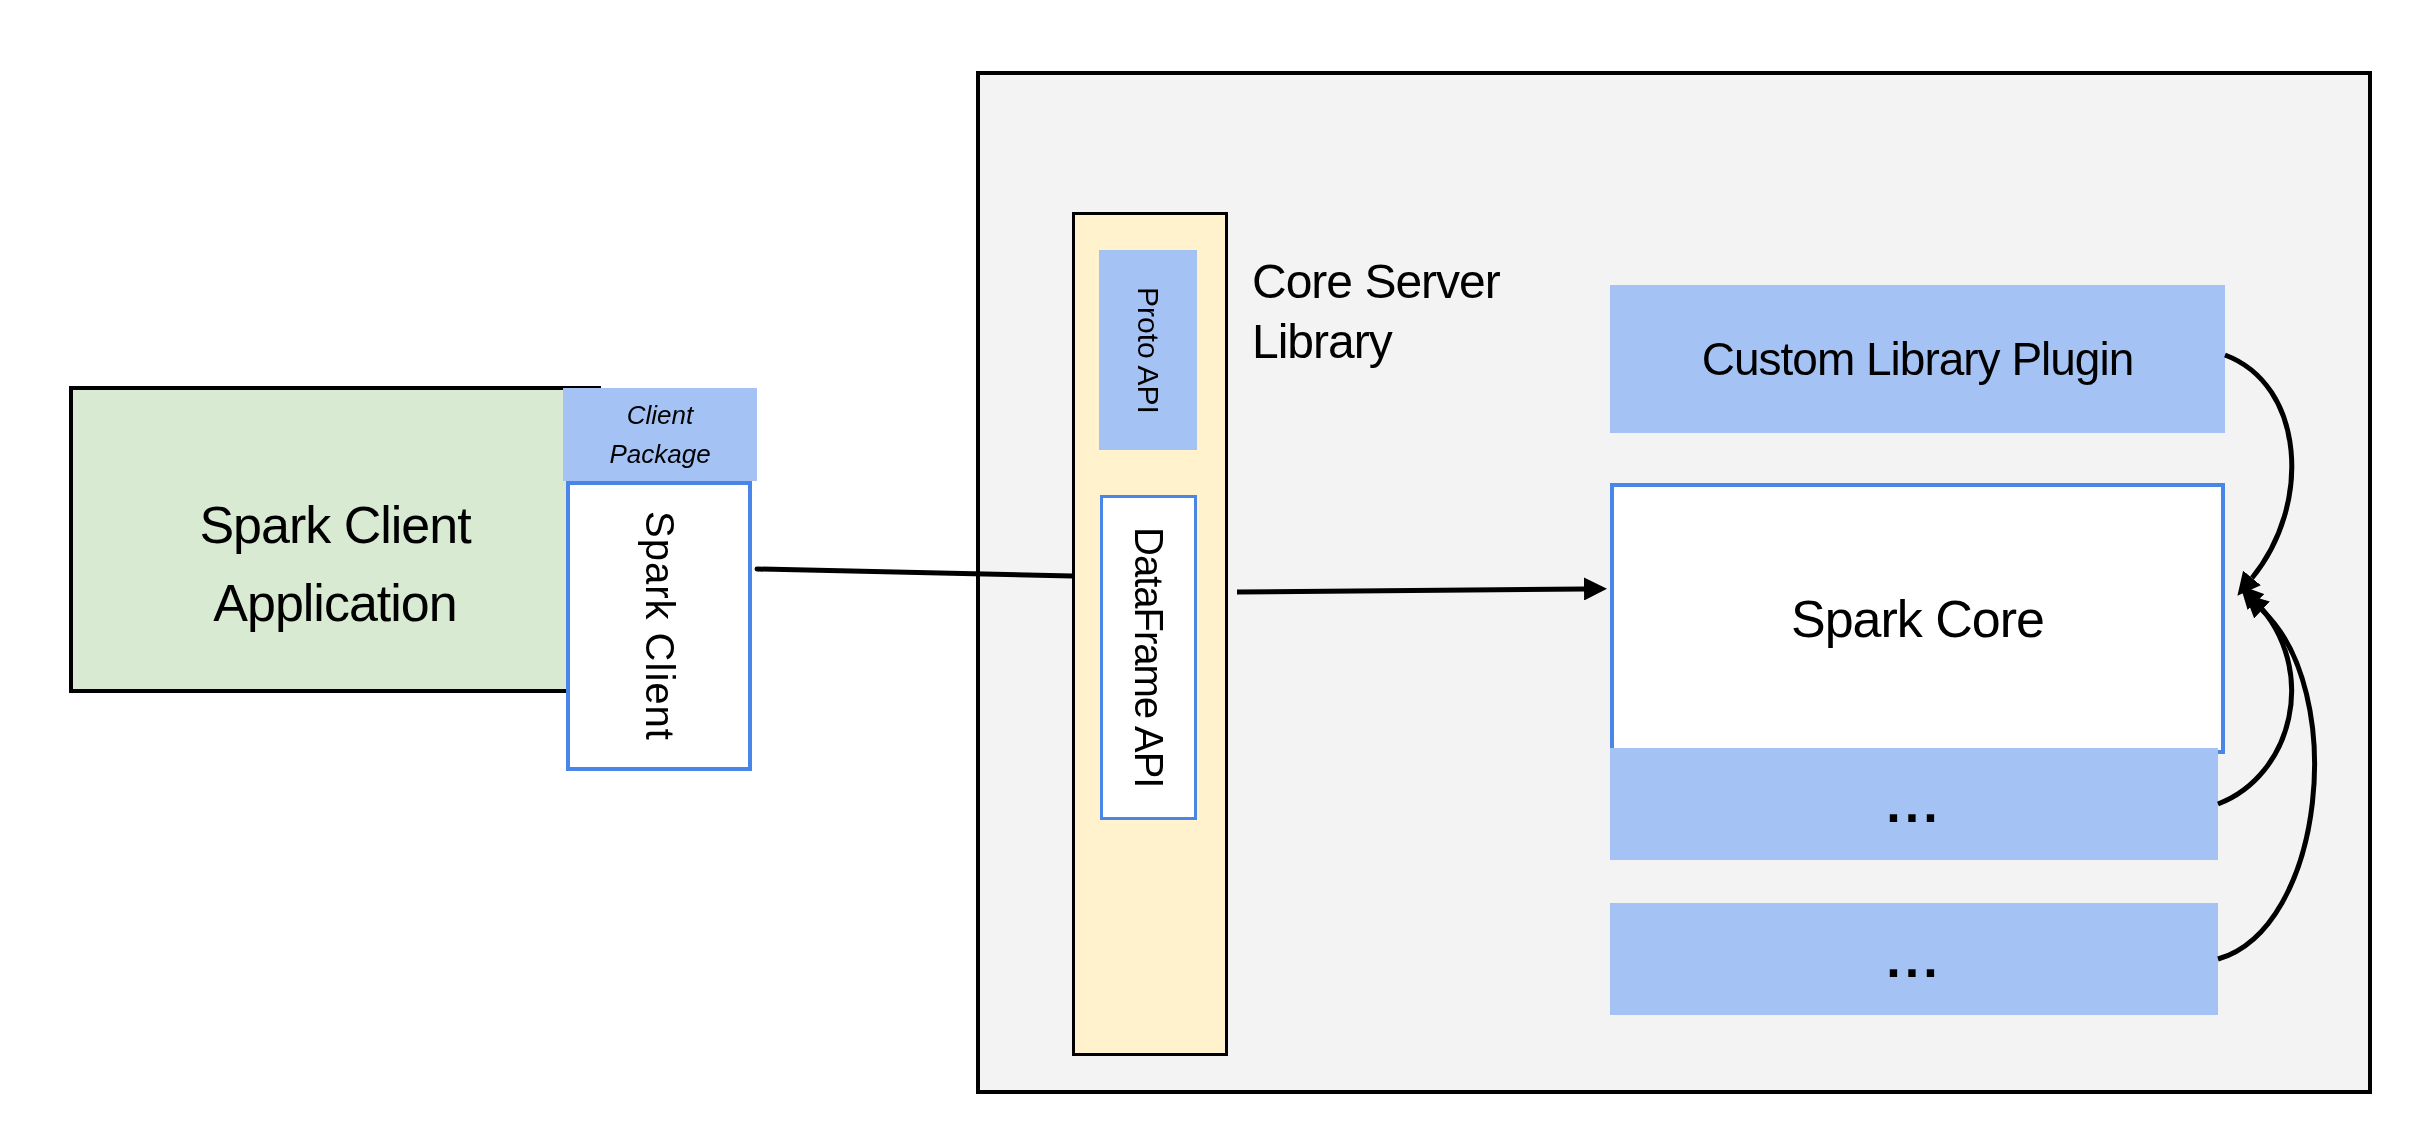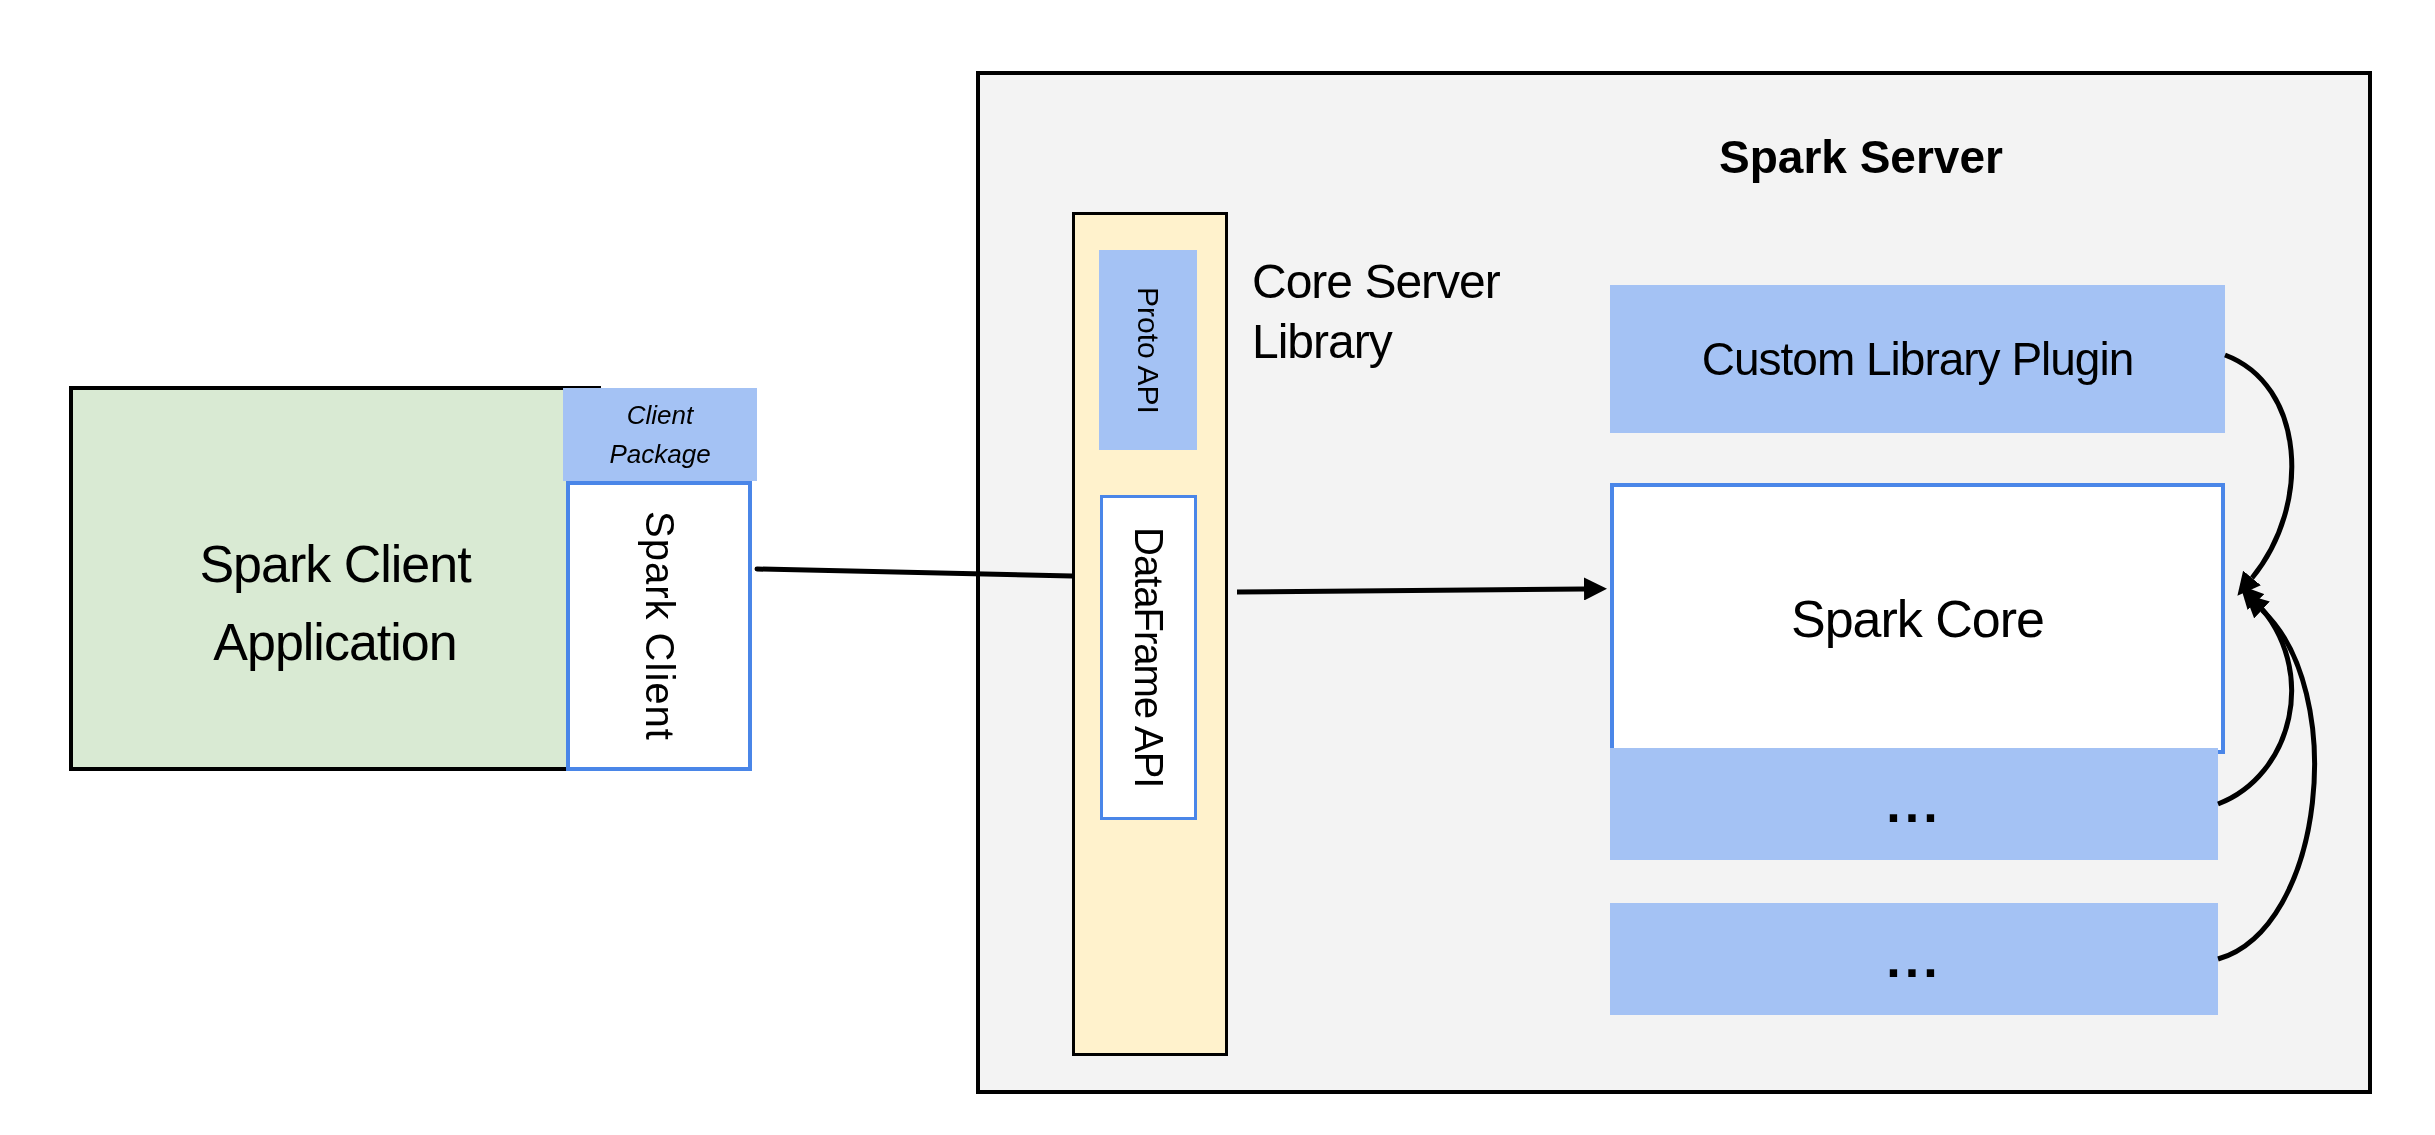--- a/index.html
+++ b/index.html
@@ -21,21 +21,21 @@
     width: 2435px;
     height: 1135px;
     background: var(--background);
     overflow: hidden;
     color: var(--black);
   }
   .box { position: absolute; }
 
   
   .green-box {
-    left: 69px; top: 386px; width: 532px; height: 385px;
+    left: 69px; top: 386px; width: 532px; height: 307px;
     background: var(--green-fill);
     border: 4px solid var(--black);
     display: flex; align-items: center; justify-content: center;
     padding-top: 48px;
     z-index: 1;
   }
   .green-box .lbl {
     font-size: 52px; line-height: 1.5; text-align: center;
     width: 340px; letter-spacing: -1px;
   }
@@ -163,21 +163,20 @@
   <div class="box proto-box">
     <div class="lbl v-text">Proto API</div>
   </div>
 
   <div class="box dataframe-box">
     <div class="lbl v-text">DataFrame API</div>
   </div>
 
   <div class="box server-lib-label">Core Server Library</div>
 
-  <div class="box server-title">Spark Server</div>
 
   <div class="box plugin-box">
     <div class="lbl">Custom Library Plugin</div>
   </div>
 
   <div class="box core-box">
     <div class="lbl">Spark Core</div>
   </div>
 
   <div class="box dots-box dots-box-1">

